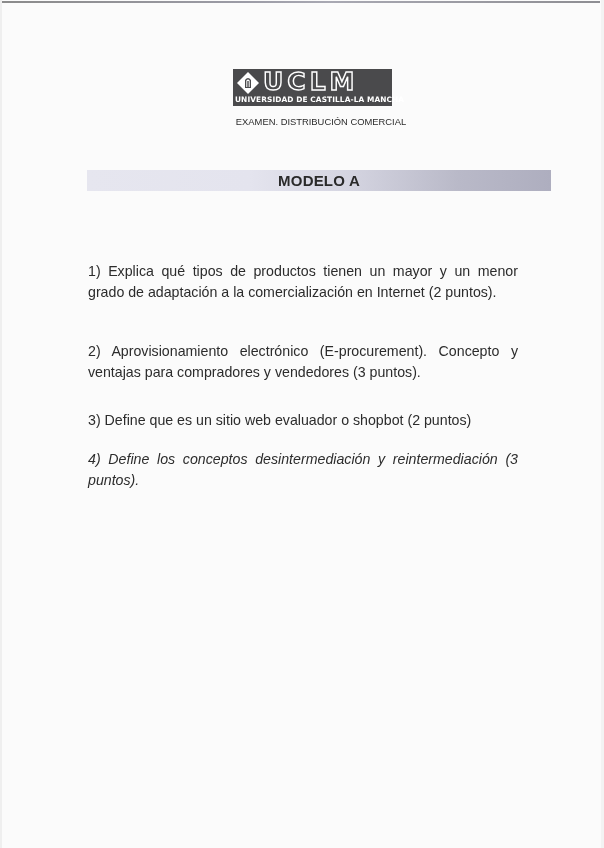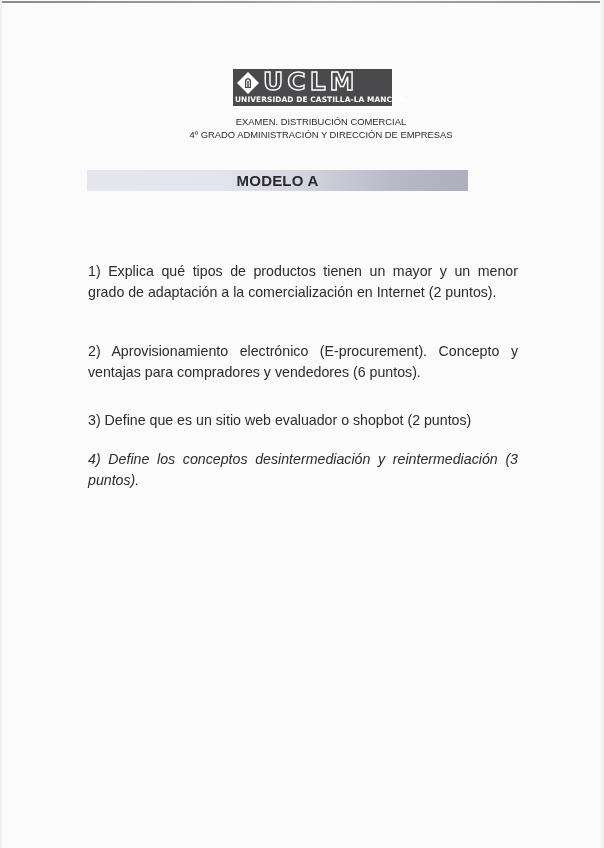--- a/index.html
+++ b/index.html
@@ -105,23 +105,24 @@
     .header div {
       white-space: nowrap;
       padding-left: 38px;
     }
 
     
     .banner {
       position: absolute;
       left: 87px;
       top: 170px;
-      width: 381px;
+      width: 431px;
       height: 21px;
       background: linear-gradient(90deg, #e6e6ef 0%, #e4e4ee 35%, #d6d6e2 55%, #b9b9c8 80%, #aeaebf 100%);
+      padding-left: 33px;
     }
     .banner-title {
       position: absolute;
       left: 0;
       top: 0;
       width: 100%;
       height: 21px;
       line-height: 22px;
       text-align: center;
       font-size: 15px;
@@ -160,23 +161,22 @@
     <path d="M8,16 L8,8 Q11,4 14,8 L14,16 Z" fill="#4a4a4c"></path>
     <path d="M9.3,15 L9.3,8.8 Q11,6.3 12.7,8.8 L12.7,15 Z" fill="#ffffff"></path>
     <rect x="10.3" y="9" width="1.4" height="6" fill="#4a4a4c"></rect>
   </svg>
   <div class="logo-letters">UCLM</div>
   <div class="logo-sub">Universidad de Castilla-La Mancha</div>
 </div>
 
 <div class="header">
   <div>EXAMEN. DISTRIBUCIÓN COMERCIAL</div>
-  <div>4º GRADO ADMINISTRACIÓN Y DIRECCIÓN DE EMPRESAS</div>
 </div>
 
 <div class="banner">
   <div class="banner-title">MODELO A</div>
 </div>
 
 <div class="question q1">1) Explica qué tipos de productos tienen un mayor y un menor grado de adaptación a la comercialización en Internet (2 puntos).</div>
-<div class="question q2">2) Aprovisionamiento electrónico (E-procurement). Concepto y ventajas para compradores y vendedores (6 puntos).</div>
+<div class="question q2">2) Aprovisionamiento electrónico (E-procurement). Concepto y ventajas para compradores y vendedores (3 puntos).</div>
 <div class="question q3">3) Define que es un sitio web evaluador o shopbot (2 puntos)</div>
 <div class="question q4">4) Define los conceptos desintermediación y reintermediación (3 puntos).</div>
 
 </body></html>

